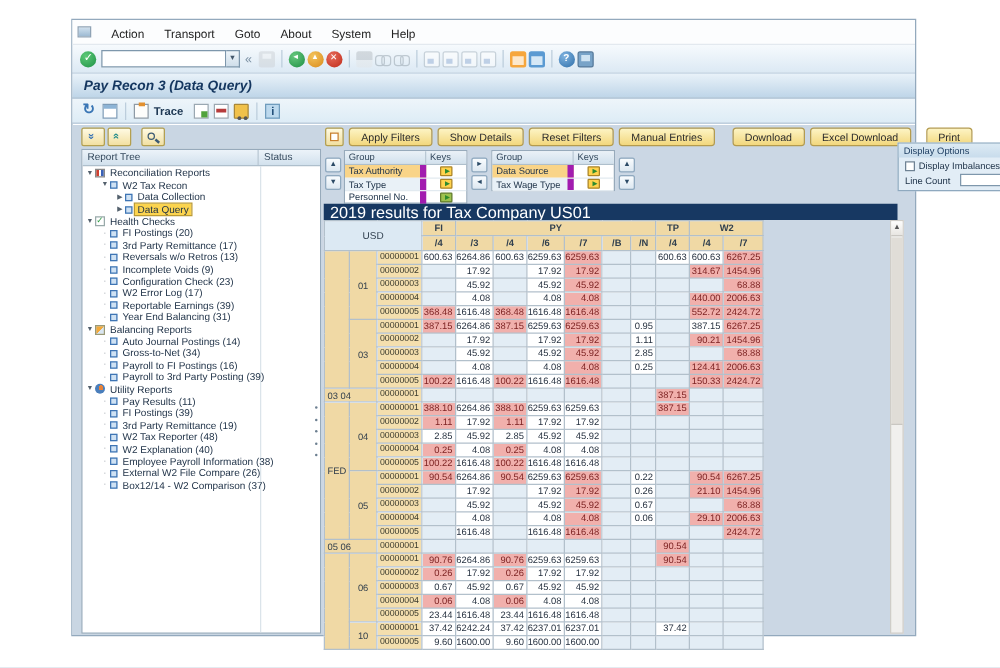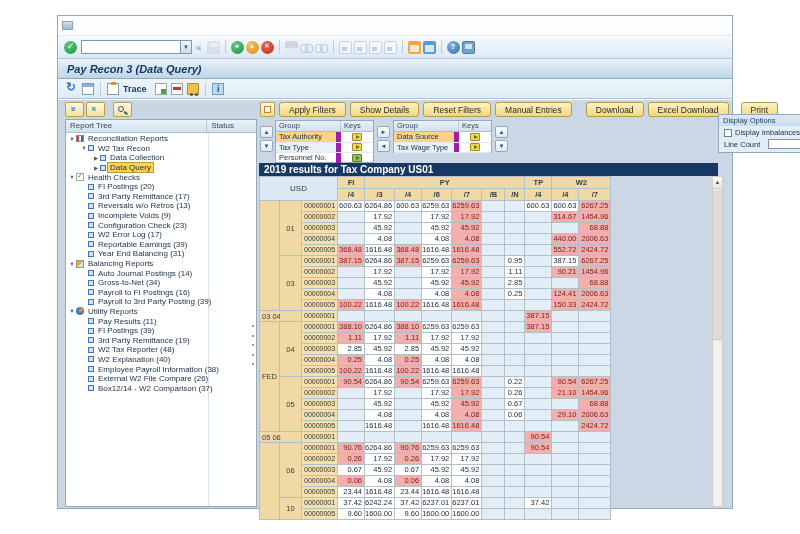--- a/index.html
+++ b/index.html
@@ -142,21 +142,21 @@
 
   .disp-panel{position:absolute;left:461px;top:14px;width:125px;height:39px;background:#e2edf6;
               border:1px solid #8fa9bf;}
   .disp-head{height:11px;background:linear-gradient(#dceaf4,#c8dcec);font-size:7.5px;color:#1f3f63;padding:1px 0 0 4px;}
   .disp-row{display:flex;align-items:center;font-size:7.5px;color:#20344a;padding:2px 0 0 5px;}
   .cbox{width:8px;height:8px;background:#fff;border:1px solid #6e8294;margin-right:3px;flex:none;}
   .lc-input{width:56px;height:10px;background:#fff;border:1px solid #7e97ac;font-size:7.5px;text-align:right;
             padding:0 2px;margin-left:8px;}
 
   .navy-bar{position:absolute;left:2px;top:63px;width:459px;height:13px;background:#173862;color:#fff;
-            font-size:10px;font-weight:bold;line-height:13px;padding-left:5px;}
+            font-size:13px;font-weight:normal;line-height:13px;padding-left:5px;}
 
   .results-table{position:absolute;left:2px;top:76px;border-collapse:collapse;table-layout:fixed;background:#fff;}
   .results-table td,.results-table th{border:1px solid #b2c0cb;overflow:hidden;white-space:nowrap;padding:0;}
   .results-table thead th{background:#f0d9a5;font-size:7.5px;font-weight:bold;color:#31404f;height:12px;text-align:center;}
   th.usd{background:#dce9f3 !important;font-weight:normal !important;font-size:8px !important;}
   .results-table tbody tr{height:10.6px;}
   td.num{font-size:7.5px;text-align:right;padding-right:2px;color:#25303f;background:#fff;line-height:10px;}
   td.emp{background:#e3edf5;}
   td.red{background:#f1b0ac;color:#7c2222;}
   td.keyc{background:#f4dfae;font-size:7px;color:#3a3a2c;padding-left:2px;line-height:10px;}
@@ -172,20 +172,21 @@
             align-items:center;justify-content:space-between;}
   .splitter i{width:2px;height:2px;background:#6c7f90;border-radius:50%;}
 </style>
 </head>
 <body>
 
 <div class="window">
 
   <div class="menubar">
     <span class="appicon"></span>
+    <span id="menu-items"><span class="menu-item">Action</span><span class="menu-item">Transport</span><span class="menu-item">Goto</span><span class="menu-item">About</span><span class="menu-item">System</span><span class="menu-item">Help</span></span>
   </div>
 
   <div class="toolbar">
     <span class="ticon circ ic-enter"></span>
     <input class="cmd" value="" style="">
     <span class="cmd-drop">▼</span>
     <span class="chev">«</span>
     <span class="ticon ic-save dim"></span>
     <span class="tsep"></span>
     <span class="ticon circ ic-back"></span>

